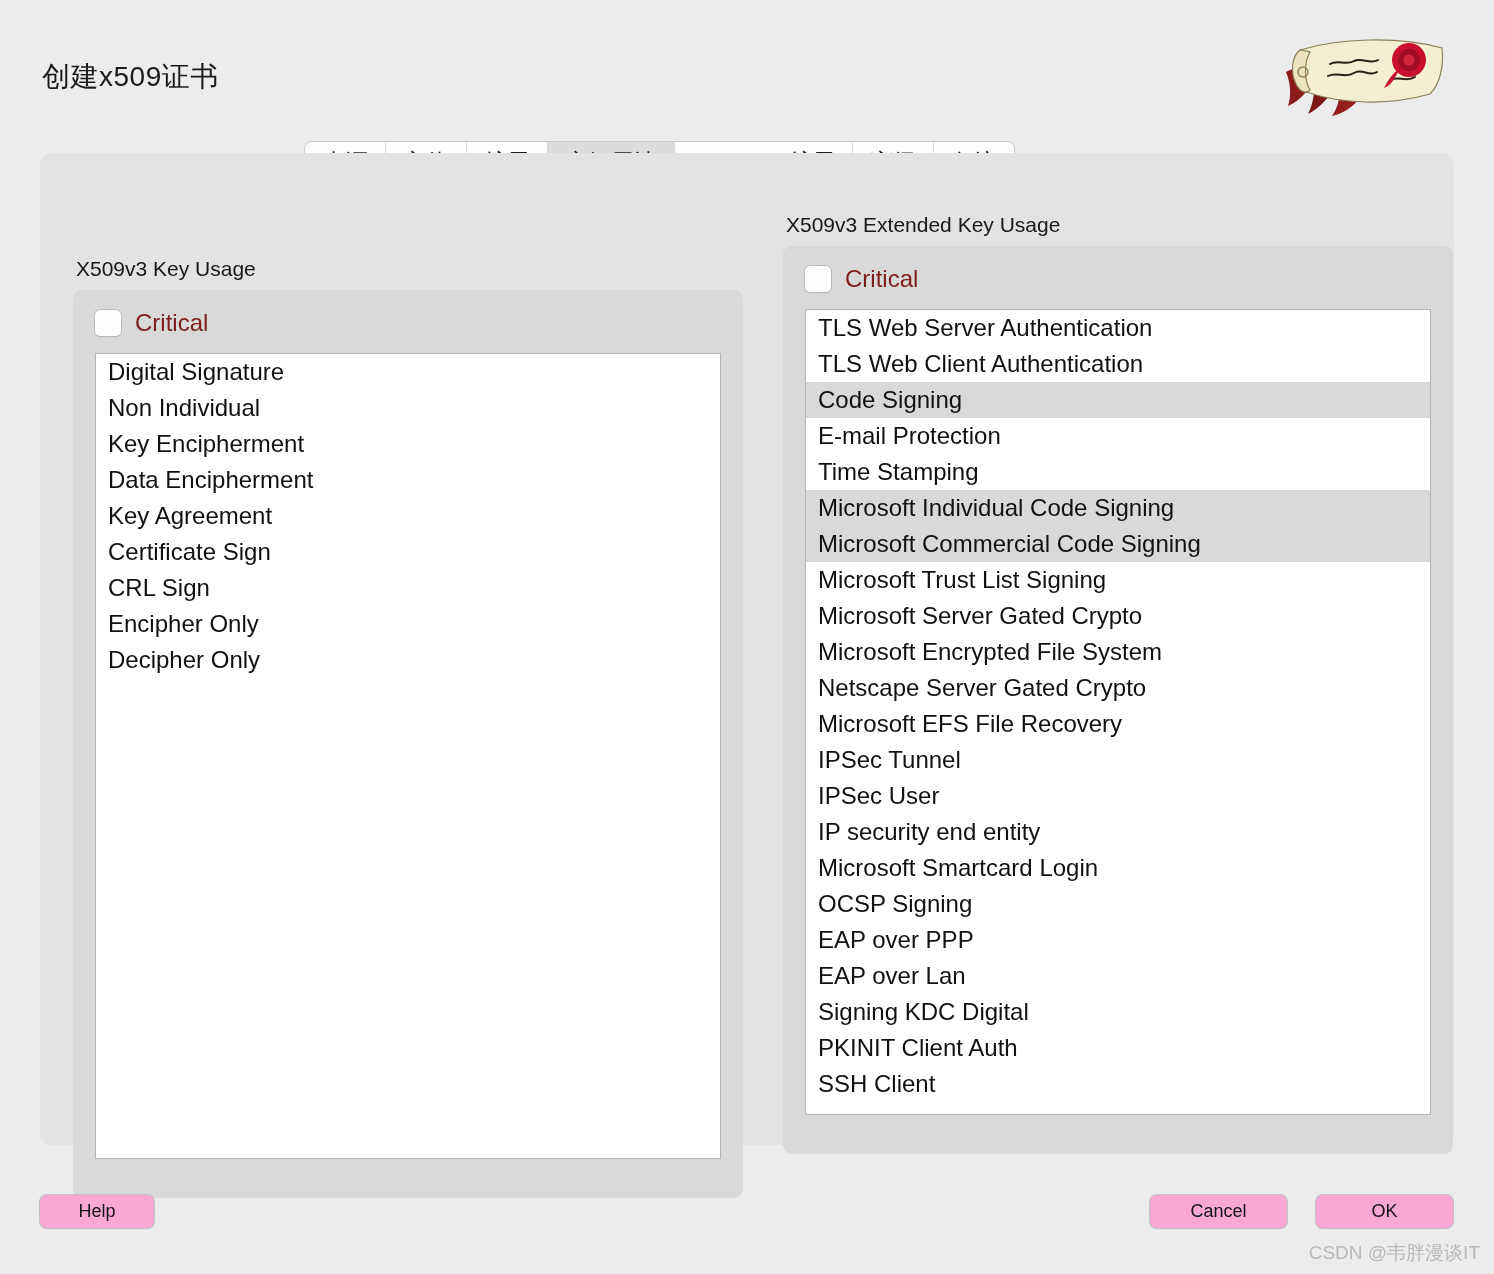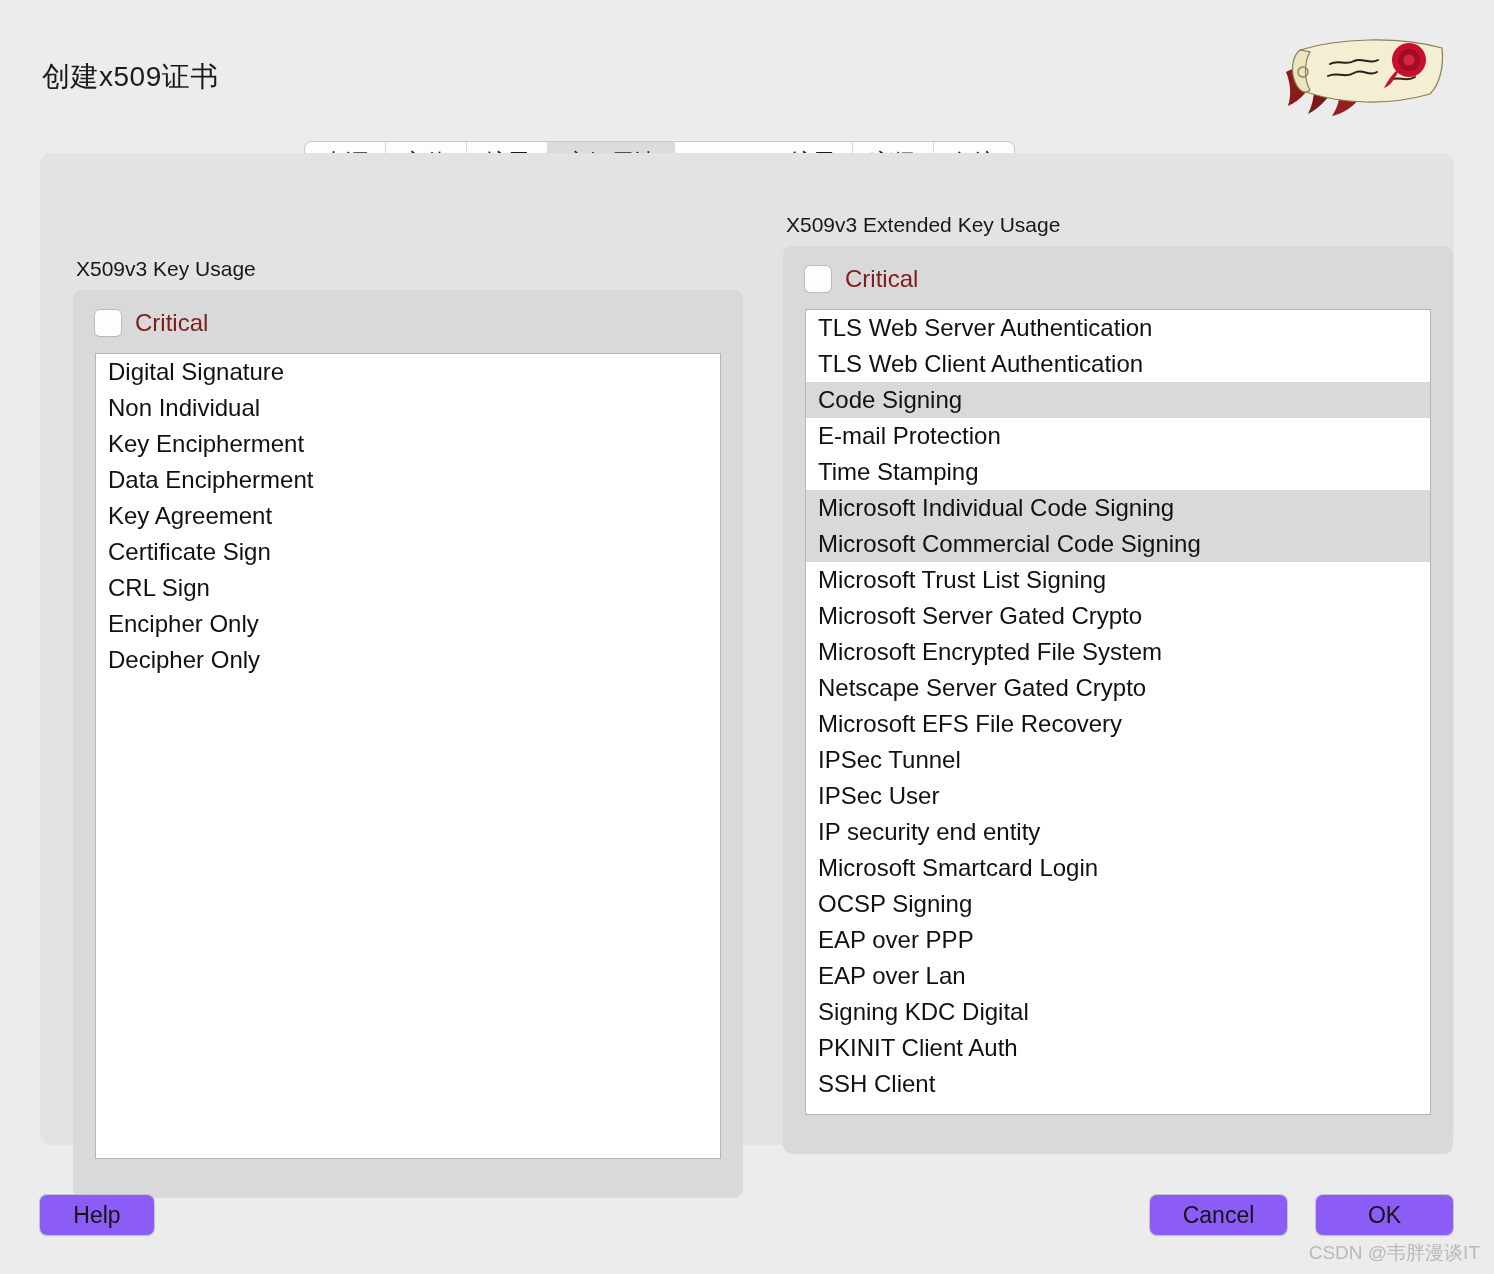--- a/index.html
+++ b/index.html
@@ -141,28 +141,28 @@
     background: #ffffff;
     box-sizing: border-box;
   }
   .list-item.selected {
     background: #d9d9d9;
   }
 
   
   .btn {
     position: absolute;
-    height: 40px;
-    background: #8b5cf6;
+    height: 33px;
+    background: #f9a8d4;
     border-radius: 7px;
     box-shadow: 0 0 0 1px #c4c4c4, 0 1px 2px rgba(0,0,0,0.12);
     display: flex;
     align-items: center;
     justify-content: center;
-    font-size: 23px;
+    font-size: 18px;
     color: #131313;
     cursor: default;
     box-sizing: border-box;
   }
   #btn-help   { left: 40px;   top: 1195px; width: 114px; }
   #btn-cancel { left: 1150px; top: 1195px; width: 137px; }
   #btn-ok     { left: 1316px; top: 1195px; width: 137px; }
 
   #watermark {
     position: absolute;

